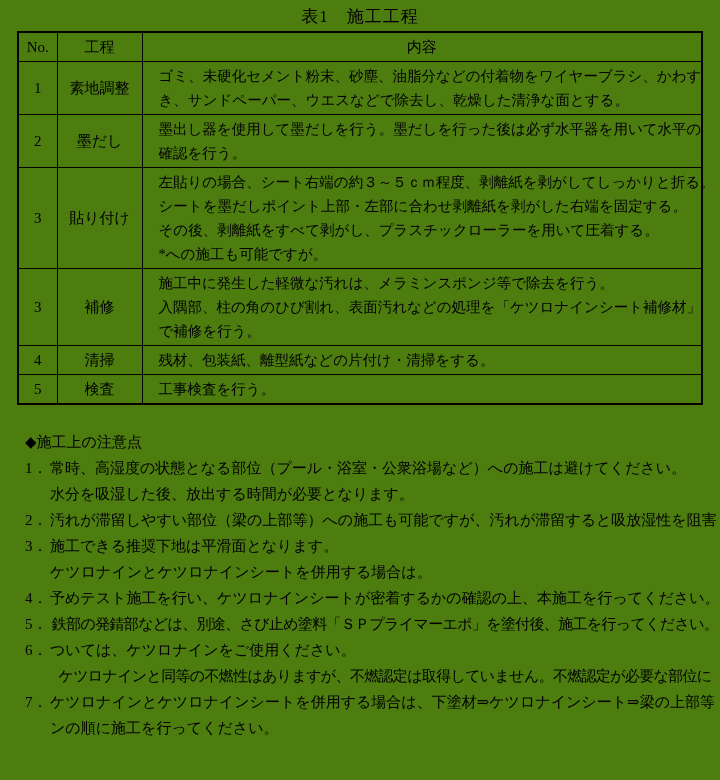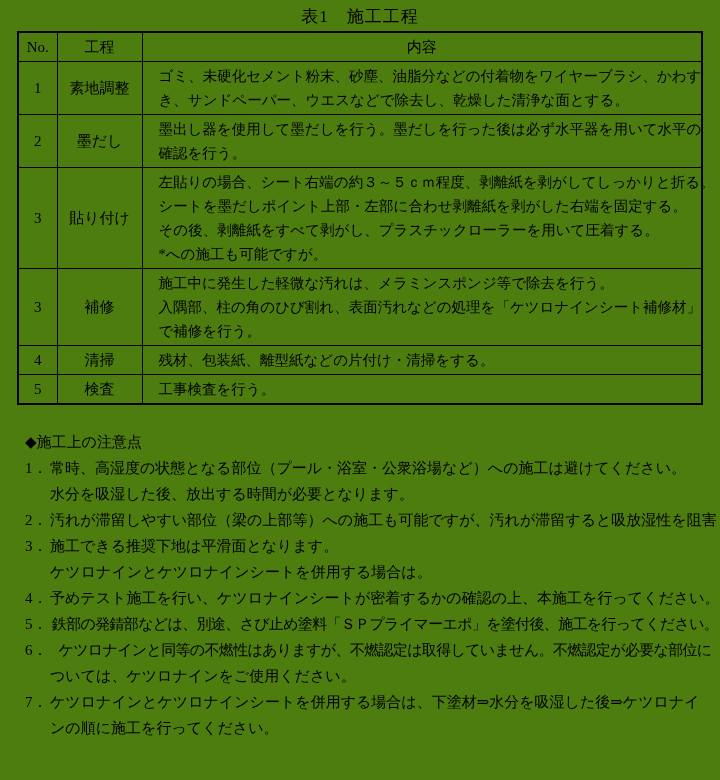--- a/index.html
+++ b/index.html
@@ -181,27 +181,27 @@
     <div class="note">
       <span class="nnum">5．</span>
       <div class="nbody">
         <div class="nline tight">鉄部の発錆部などは、別途、さび止め塗料「ＳＰプライマーエポ」を塗付後、施工を行ってください。</div>
       </div>
     </div>
 
     <div class="note">
       <span class="nnum">6．</span>
       <div class="nbody">
+        <div class="nline">ついては、ケツロナインをご使用ください。</div>
         <div class="nline tight">ケツロナインと同等の不燃性はありますが、不燃認定は取得していません。不燃認定が必要な部位に</div>
-        <div class="nline">ついては、ケツロナインをご使用ください。</div>
       </div>
     </div>
 
     <div class="note">
       <span class="nnum">7．</span>
       <div class="nbody">
-        <div class="nline">ケツロナインとケツロナインシートを併用する場合は、下塗材⇒水分を吸湿した後⇒ケツロナイ</div>
+        <div class="nline">ケツロナインとケツロナインシートを併用する場合は、下塗材⇒ケツロナインシート⇒梁の上部等</div>
         <div class="nline">ンの順に施工を行ってください。</div>
       </div>
     </div>
   </div>
 
 </div>
 
 </body></html>

